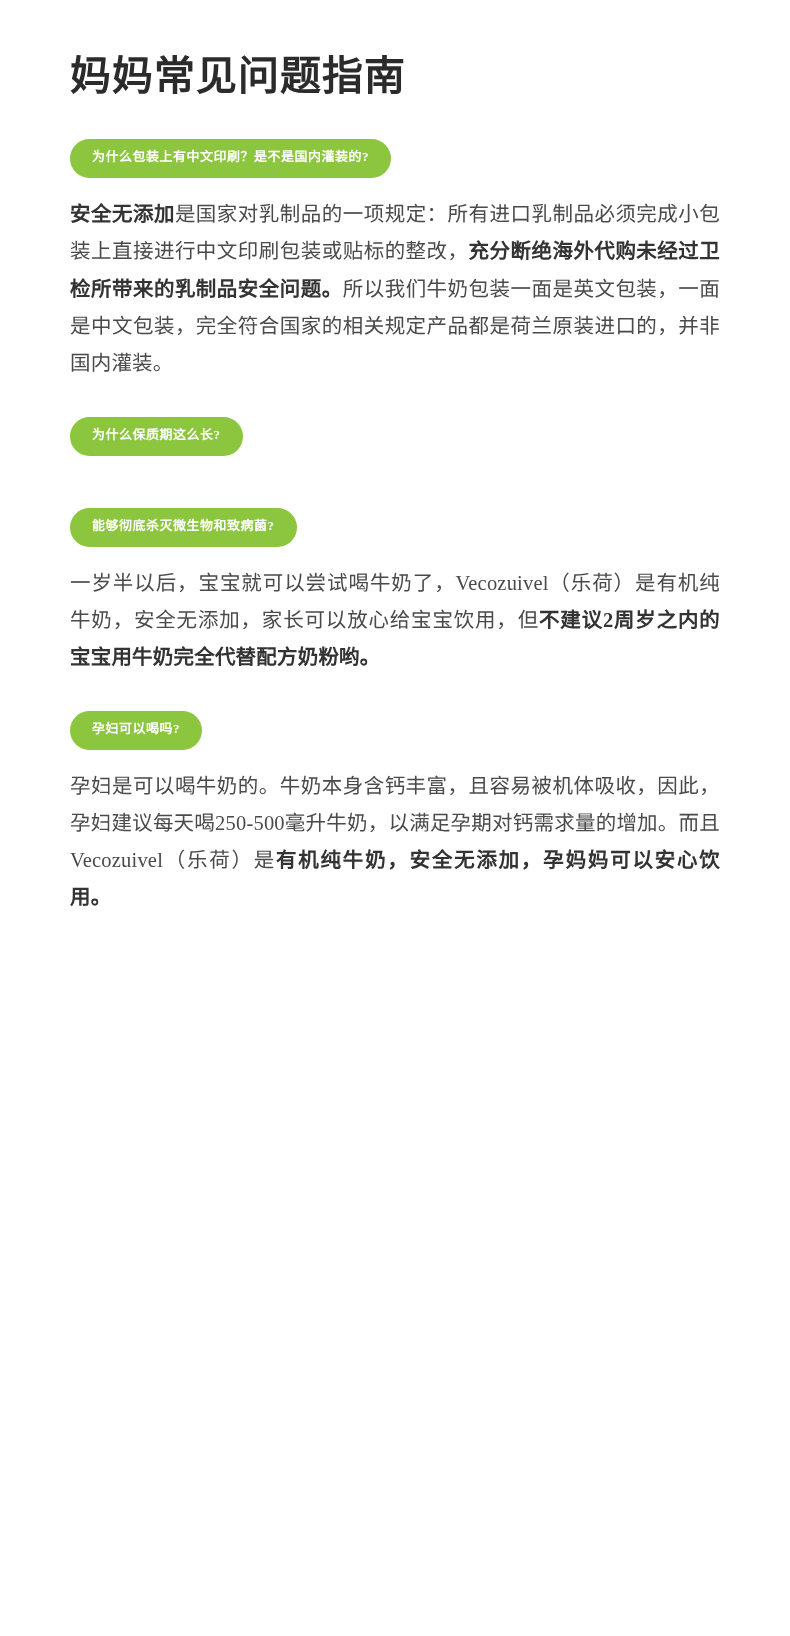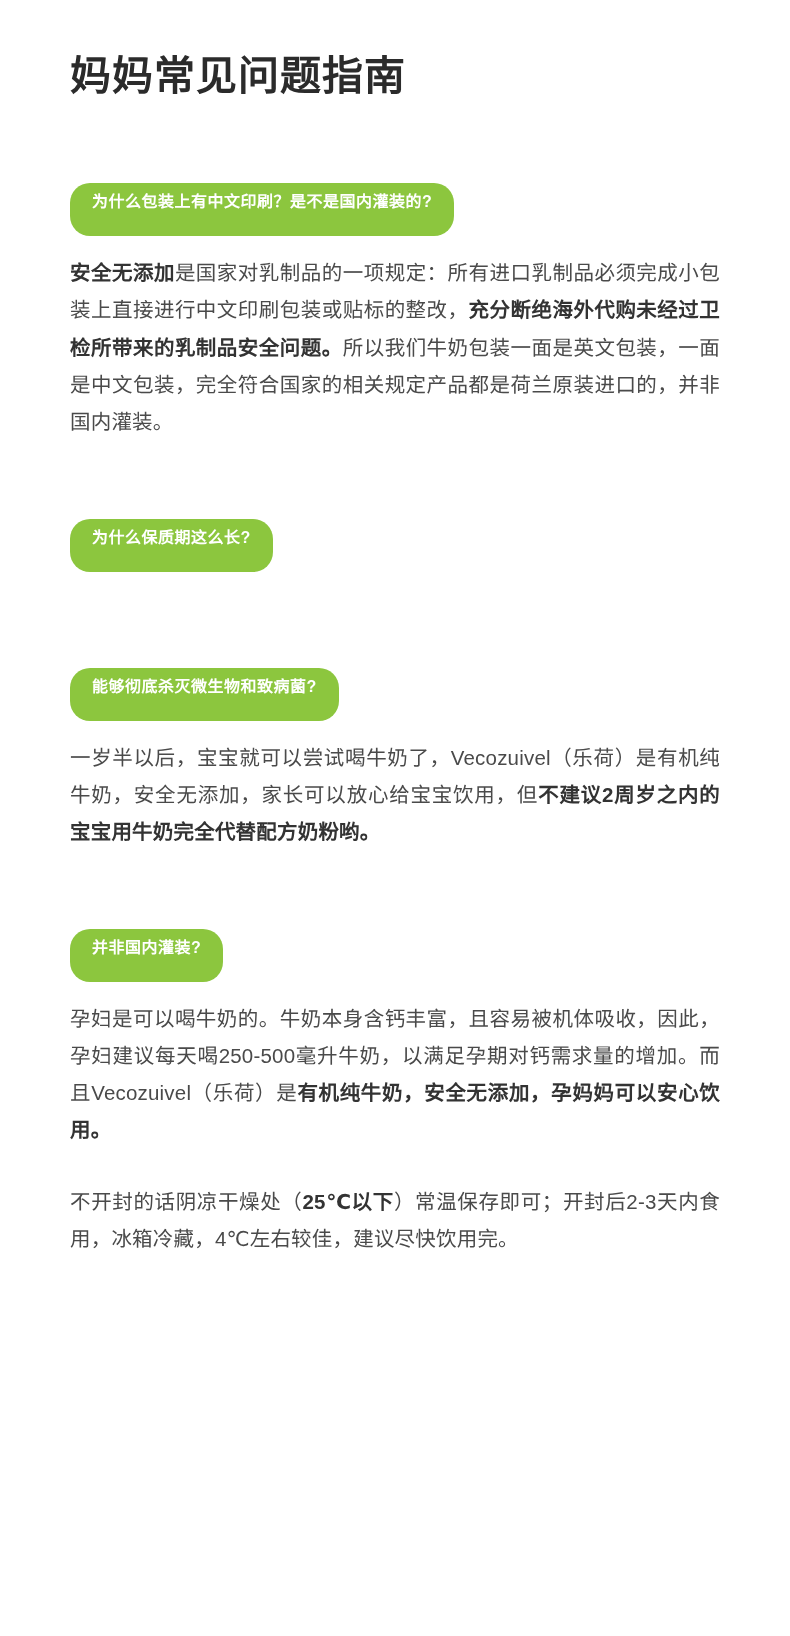--- a/index.html
+++ b/index.html
@@ -14,47 +14,47 @@
     font-family: "Liberation Sans", "DejaVu Sans", sans-serif;
     color: #3d3d3d;
     -webkit-font-smoothing: antialiased;
   }
   .page {
     width: 790px;
     min-height: 1636px;
     box-sizing: border-box;
     padding: 52px 70px 40px 70px;
     background: #ffffff;
+    font-family: Liberation Serif, serif;
   }
   .page-title {
     font-size: 41px;
     font-weight: 700;
     color: #2b2b2b;
     letter-spacing: 1px;
     margin: 0 0 38px 0;
     line-height: 1.2;
   }
   .faq-item {
     margin-bottom: 34px;
   }
   .faq-item:last-child {
     margin-bottom: 0;
   }
   .q-pill {
     display: inline-block;
     background: #8cc63e;
     color: #ffffff;
-    font-size: 16px;
+    font-size: 13px;
     font-weight: 700;
     line-height: 1;
-    padding: 11px 22px 26px 22px;
+    padding: 11px 22px 15px 22px;
     border-radius: 20px;
     margin-bottom: 18px;
     letter-spacing: 0.5px;
-    margin-top: 44px;
   }
   .answer {
     font-size: 20.5px;
     line-height: 1.82;
     color: #4a4a4a;
     letter-spacing: 0.2px;
     text-align: justify;
   }
   .answer b, .answer strong {
     font-weight: 700;
@@ -78,22 +78,21 @@
     <div class="faq-item">
       <div class="q-pill" style="background: rgb(140, 198, 62); color: rgb(255, 255, 255); text-align: right;">为什么保质期这么长?</div>
     </div>
 
     <div class="faq-item">
       <div class="q-pill" style="background: rgb(140, 198, 62); color: rgb(255, 255, 255);">能够彻底杀灭微生物和致病菌?</div>
       <div class="answer">一岁半以后，宝宝就可以尝试喝牛奶了，Vecozuivel（乐荷）是有机纯牛奶，安全无添加，家长可以放心给宝宝饮用，但<b>不建议2周岁之内的宝宝用牛奶完全代替配方奶粉哟。</b></div>
     </div>
 
     <div class="faq-item">
-      <div class="q-pill" style="background: rgb(140, 198, 62); color: rgb(255, 255, 255);">并非国内灌装?</div>
+      <div class="q-pill" style="background: rgb(140, 198, 62); color: rgb(255, 255, 255);">孕妇可以喝吗?</div>
       <div class="answer">孕妇是可以喝牛奶的。牛奶本身含钙丰富，且容易被机体吸收，因此，孕妇建议每天喝250-500毫升牛奶，以满足孕期对钙需求量的增加。而且Vecozuivel（乐荷）是<b>有机纯牛奶，安全无添加，孕妈妈可以安心饮用。</b></div>
     </div>
 
     <div class="faq-item">
-      <div class="answer">不开封的话阴凉干燥处（<b>25℃以下</b>）常温保存即可；开封后2-3天内食用，冰箱冷藏，4℃左右较佳，建议尽快饮用完。</div>
     </div>
 
   </div>
 </div>
 
 </body></html>

